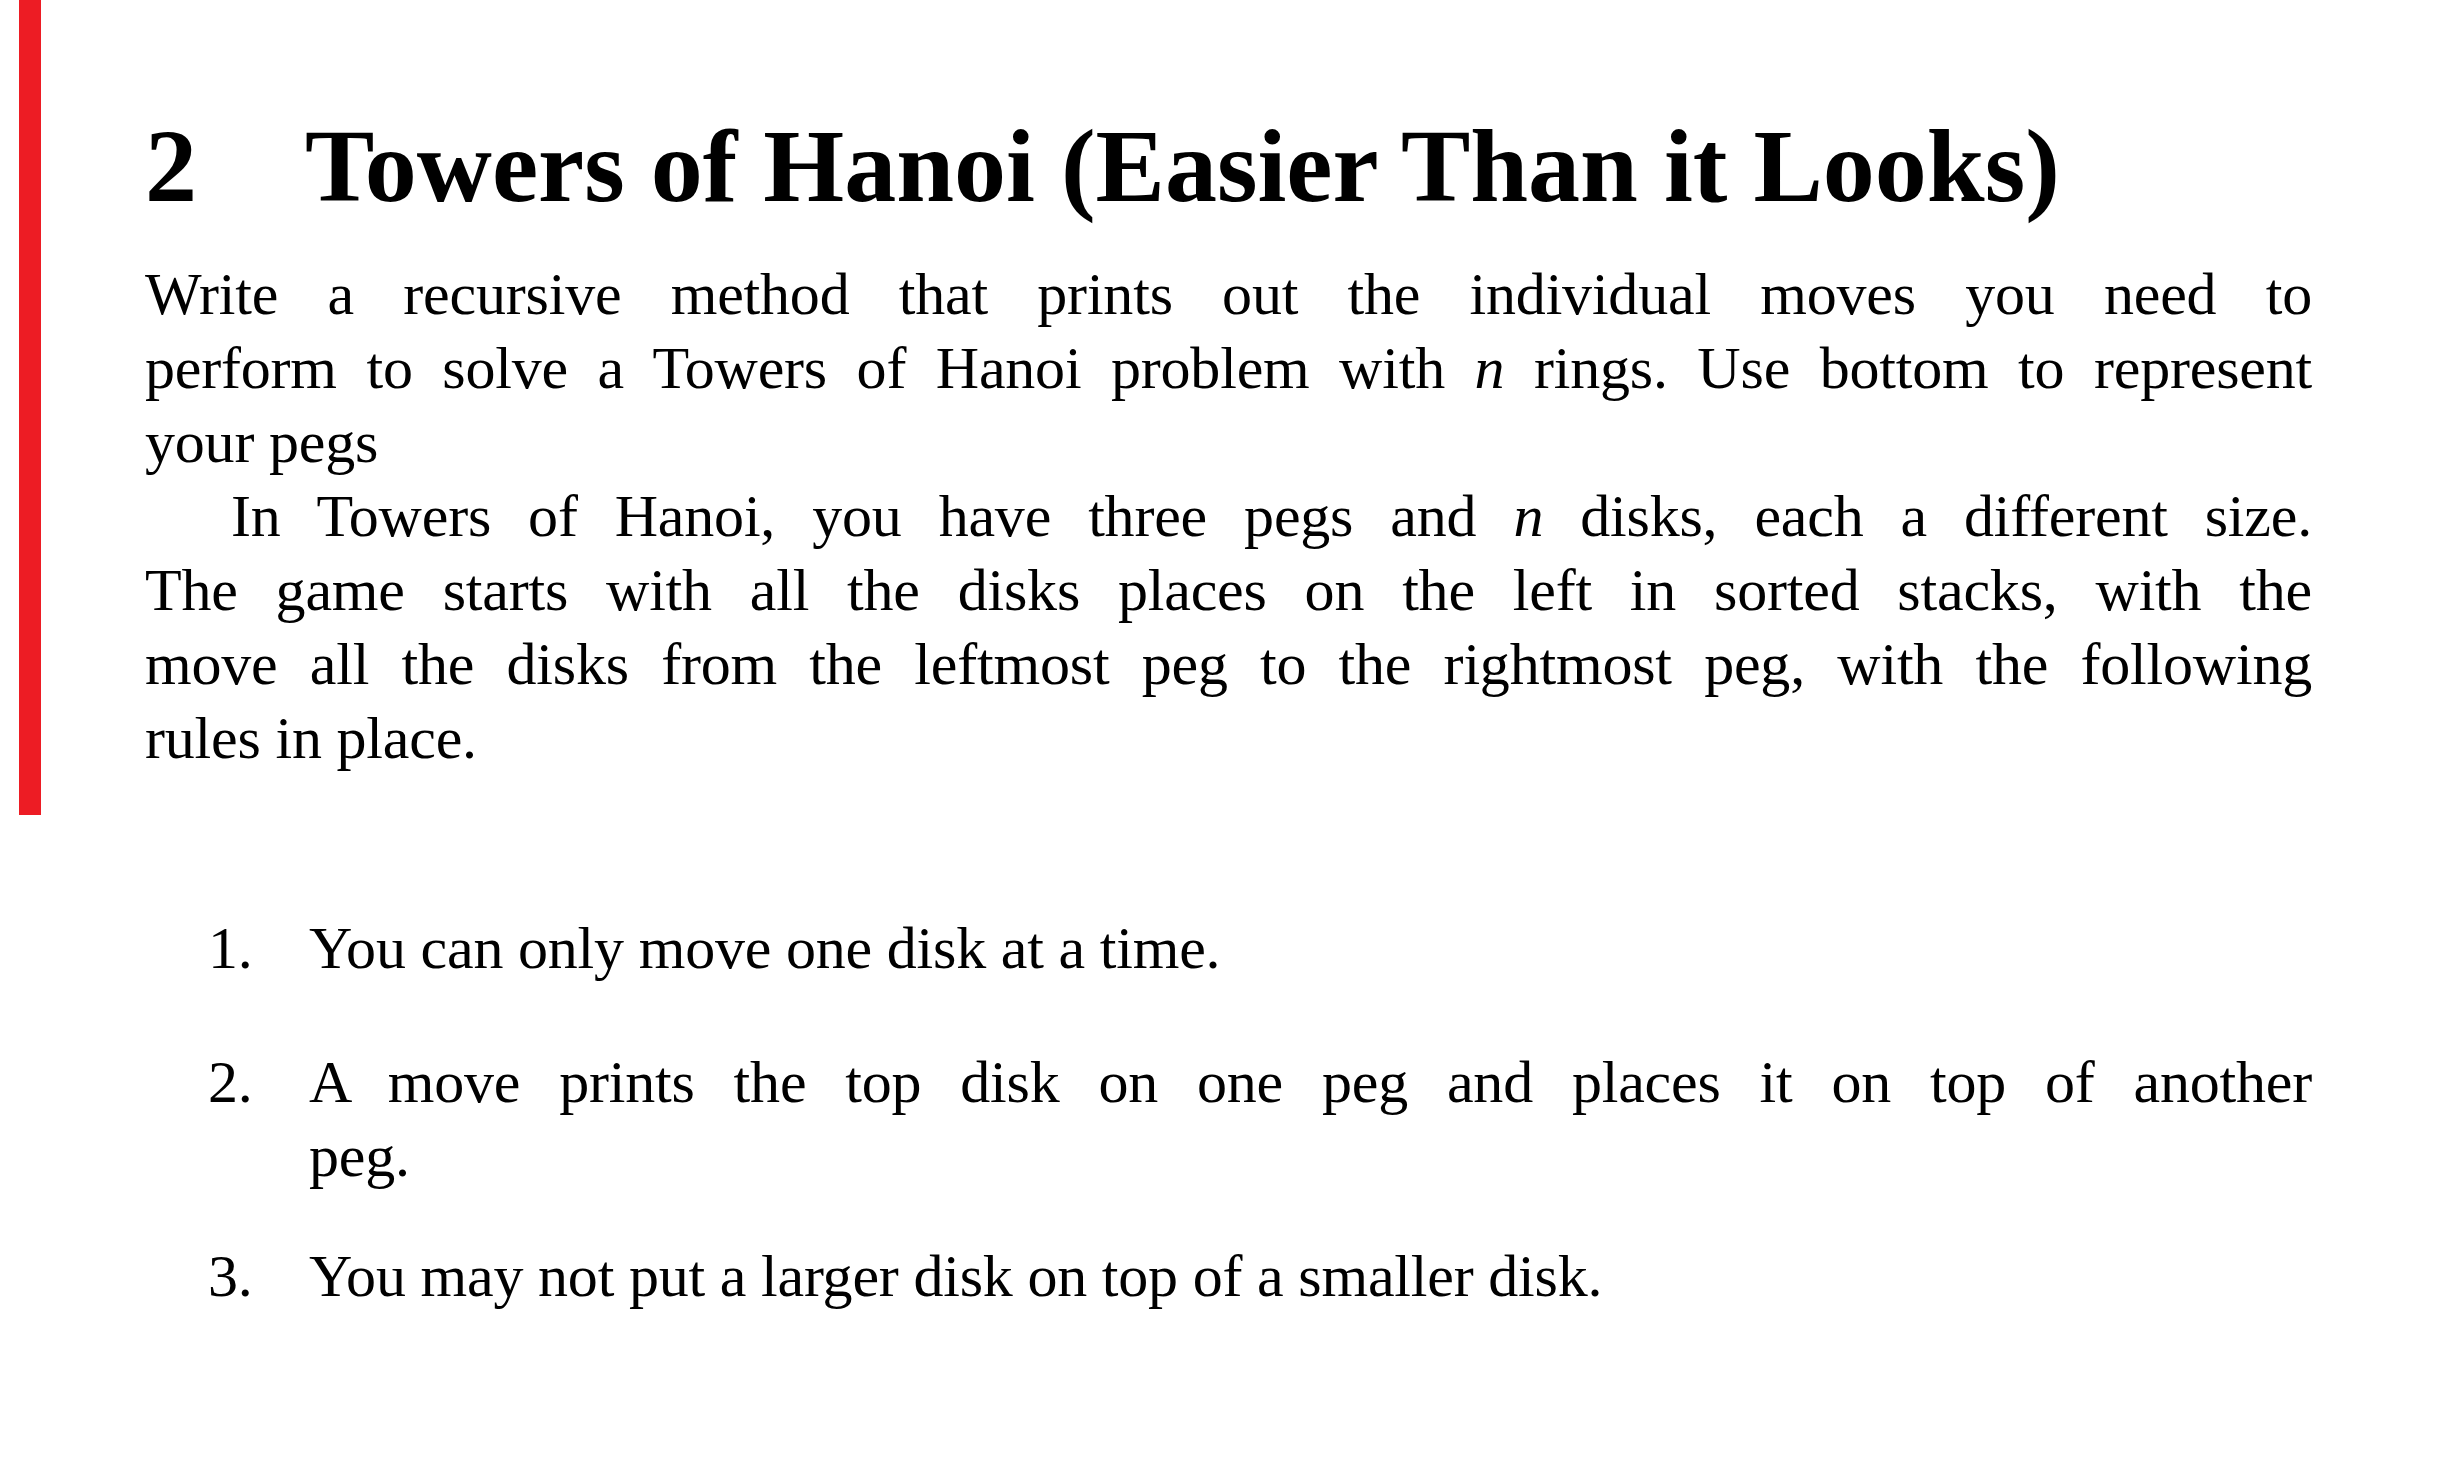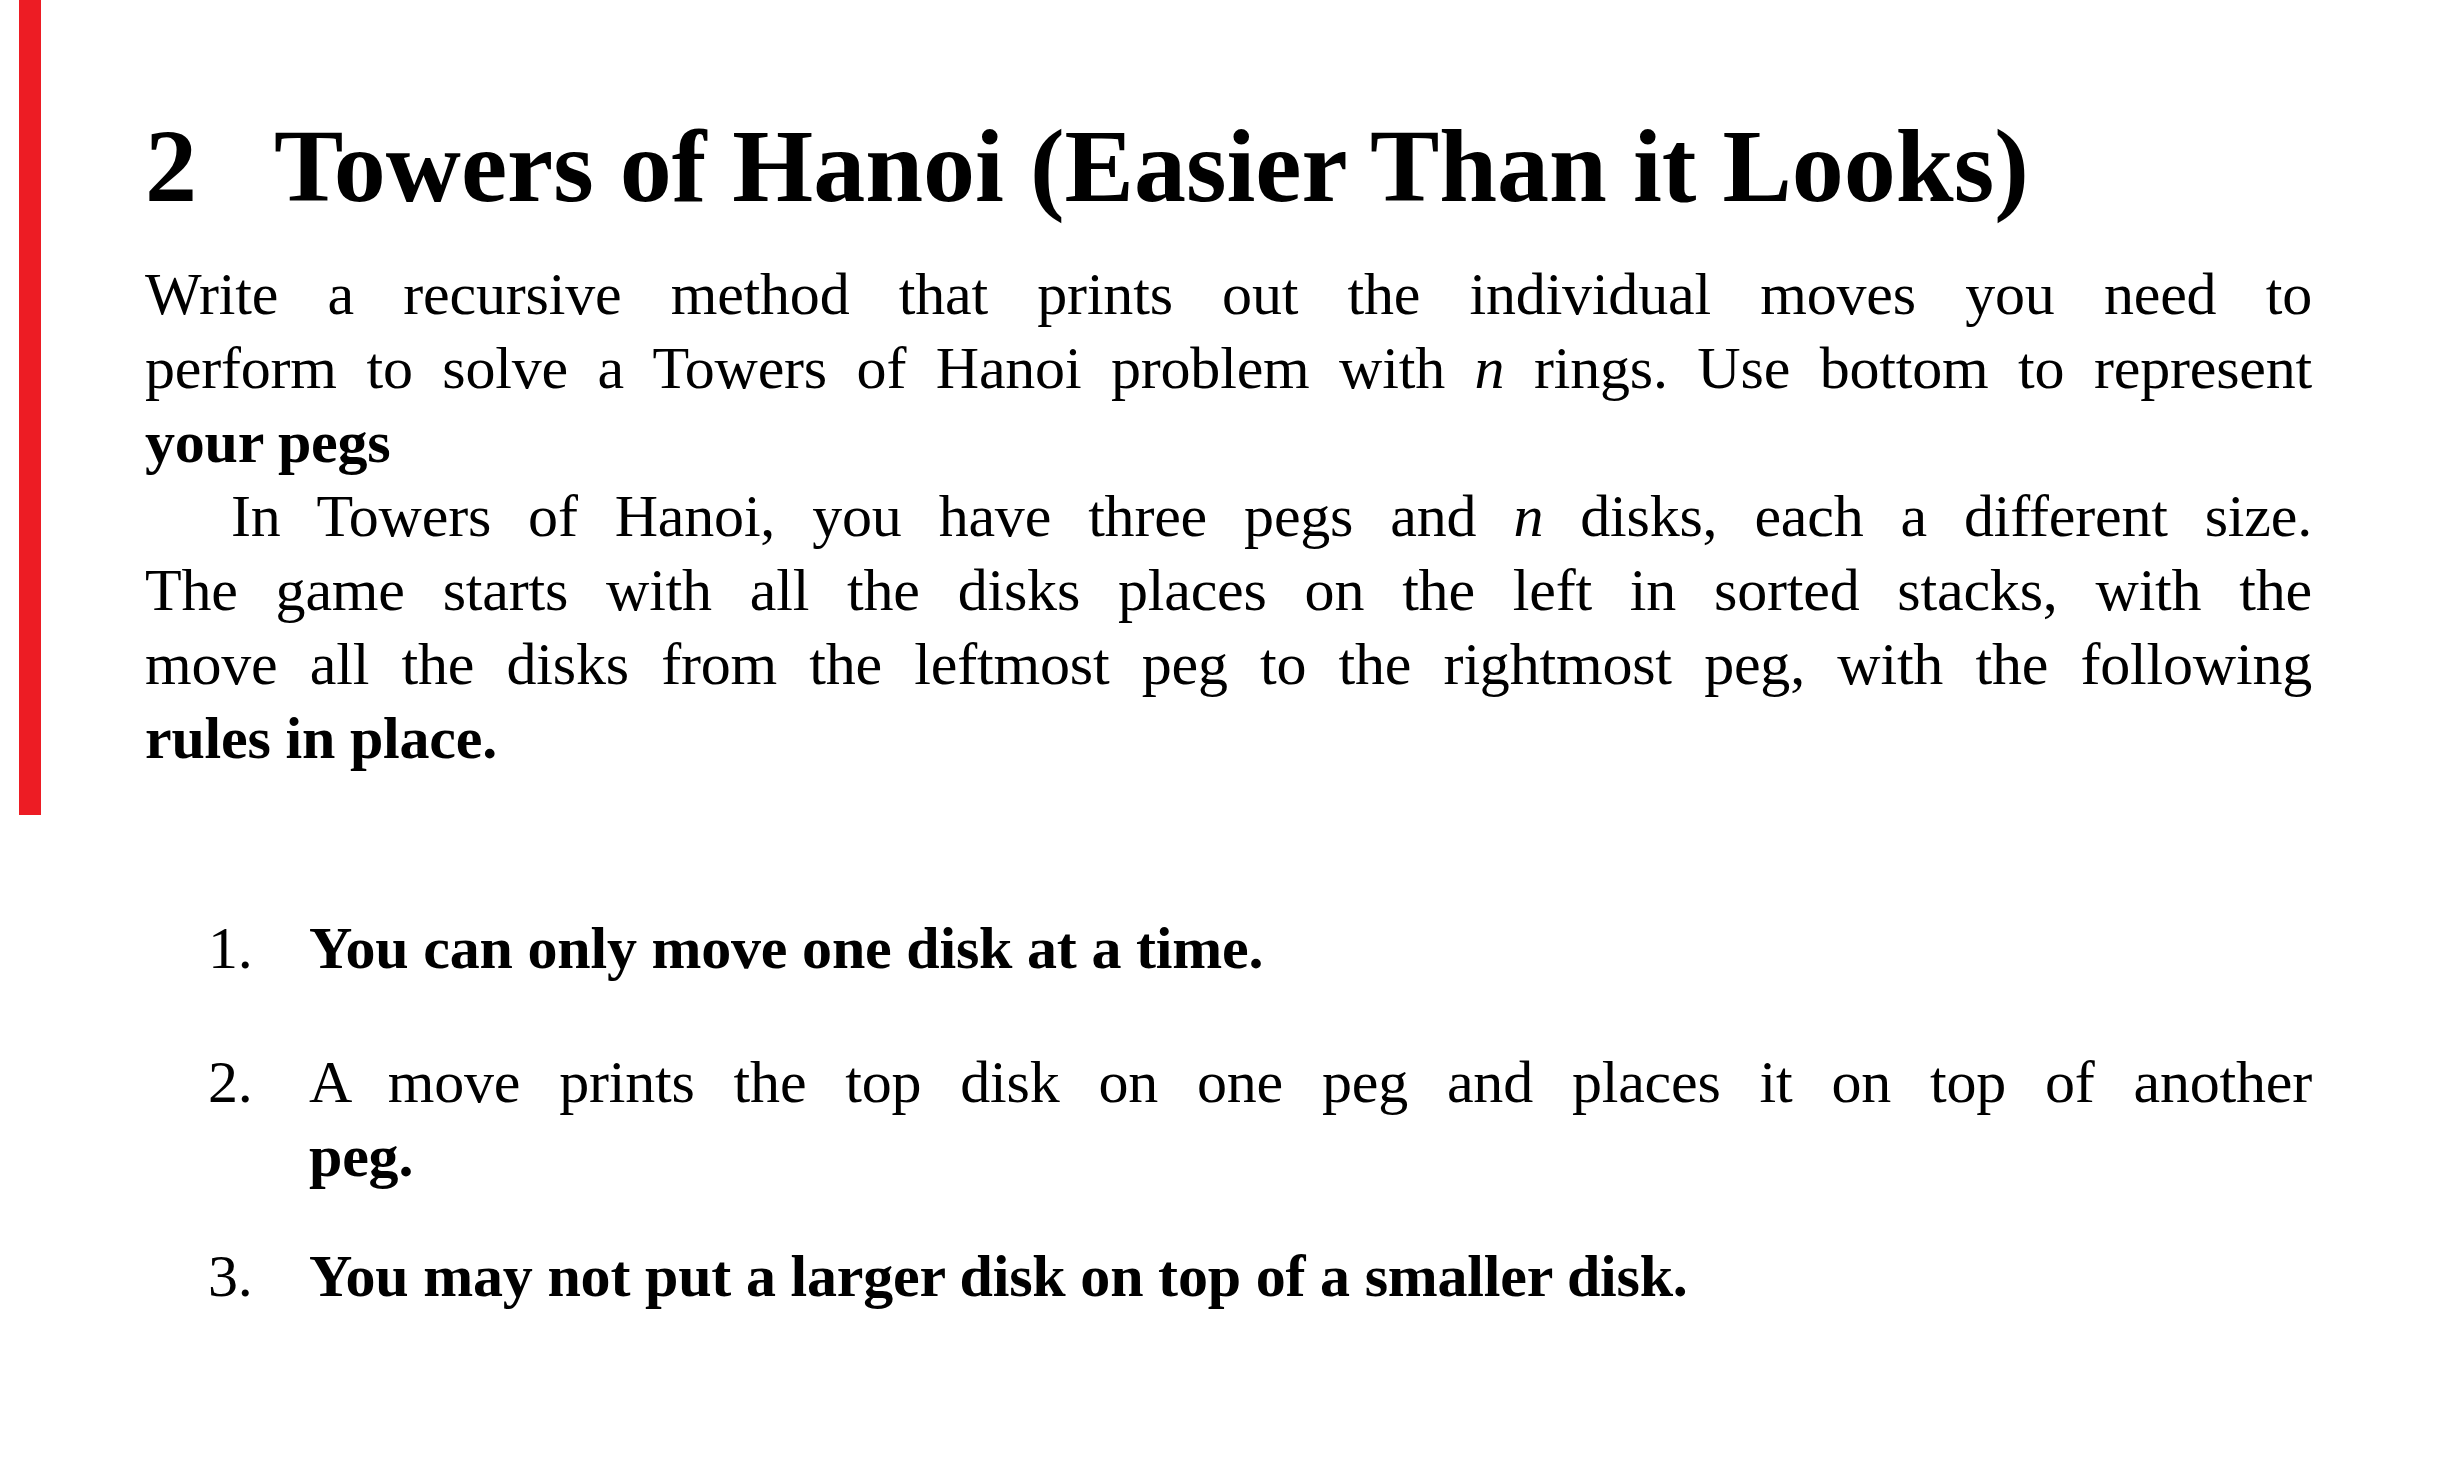--- a/index.html
+++ b/index.html
@@ -24,21 +24,21 @@
     position: absolute;
     left: 145px;
     top: 114px;
     margin: 0;
     font-size: 104px;
     font-weight: bold;
     line-height: 1;
     white-space: nowrap;
   }
   .heading .ttl {
-    margin-left: 77px;
+    margin-left: 108px;
   }
   .textblock {
     position: absolute;
     left: 145px;
     width: 2167px;
     font-size: 60px;
     line-height: 74px;
     letter-spacing: -0.2px;
   }
   #intro { top: 257px; }
@@ -49,21 +49,20 @@
   }
   .jline::after {
     content: "";
     display: inline-block;
     width: 100%;
     height: 0;
   }
   .plain {
     height: 74px;
     white-space: nowrap;
-    font-weight: bold;
   }
   .indent { text-indent: 86px; }
   .var { font-style: italic; }
   .rule-item {
     position: absolute;
     left: 309px;
     width: 2003px;
     font-size: 60px;
     line-height: 74px;
     letter-spacing: -0.2px;

